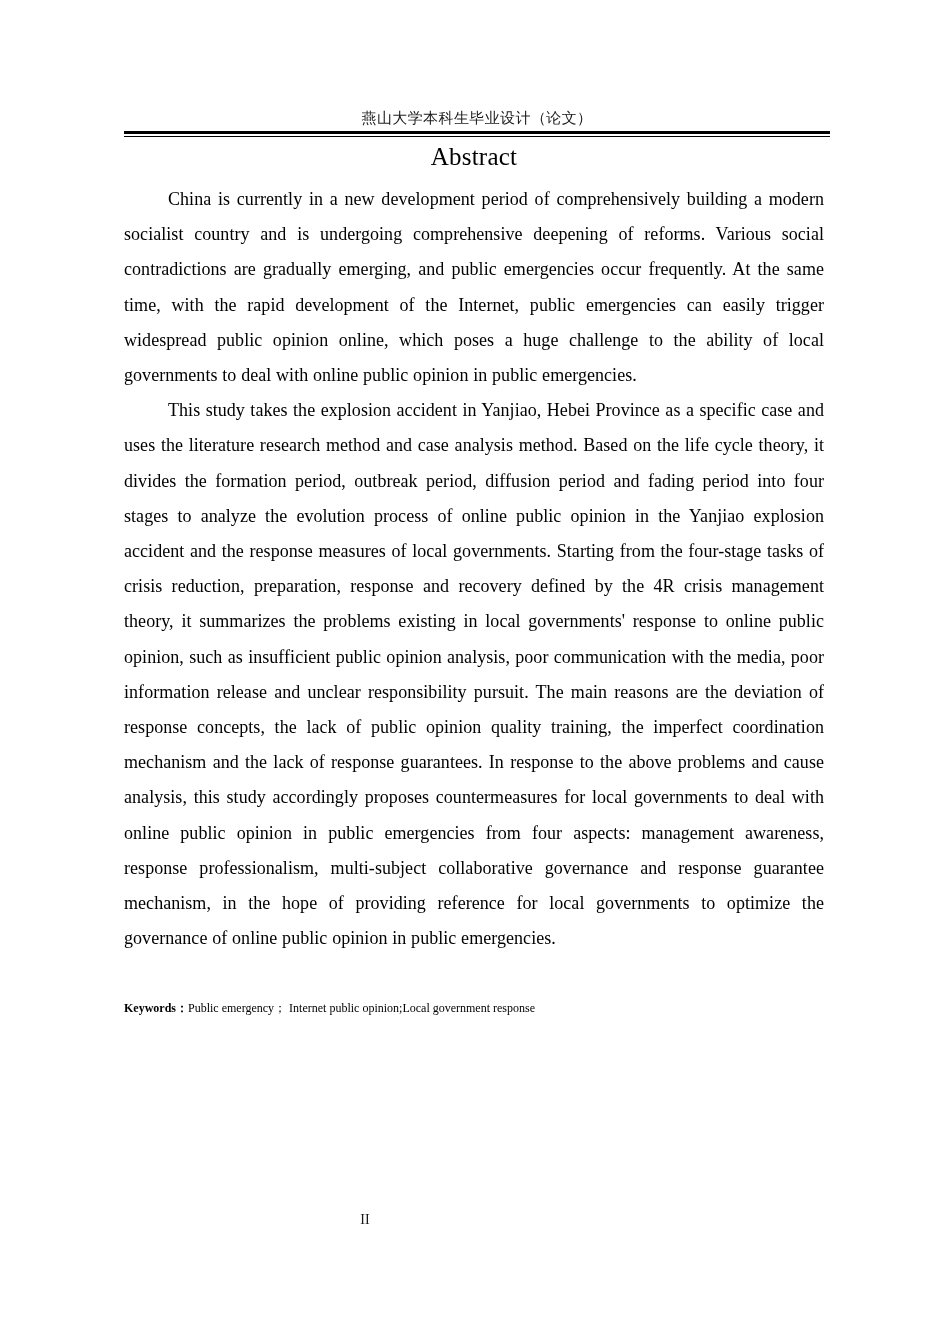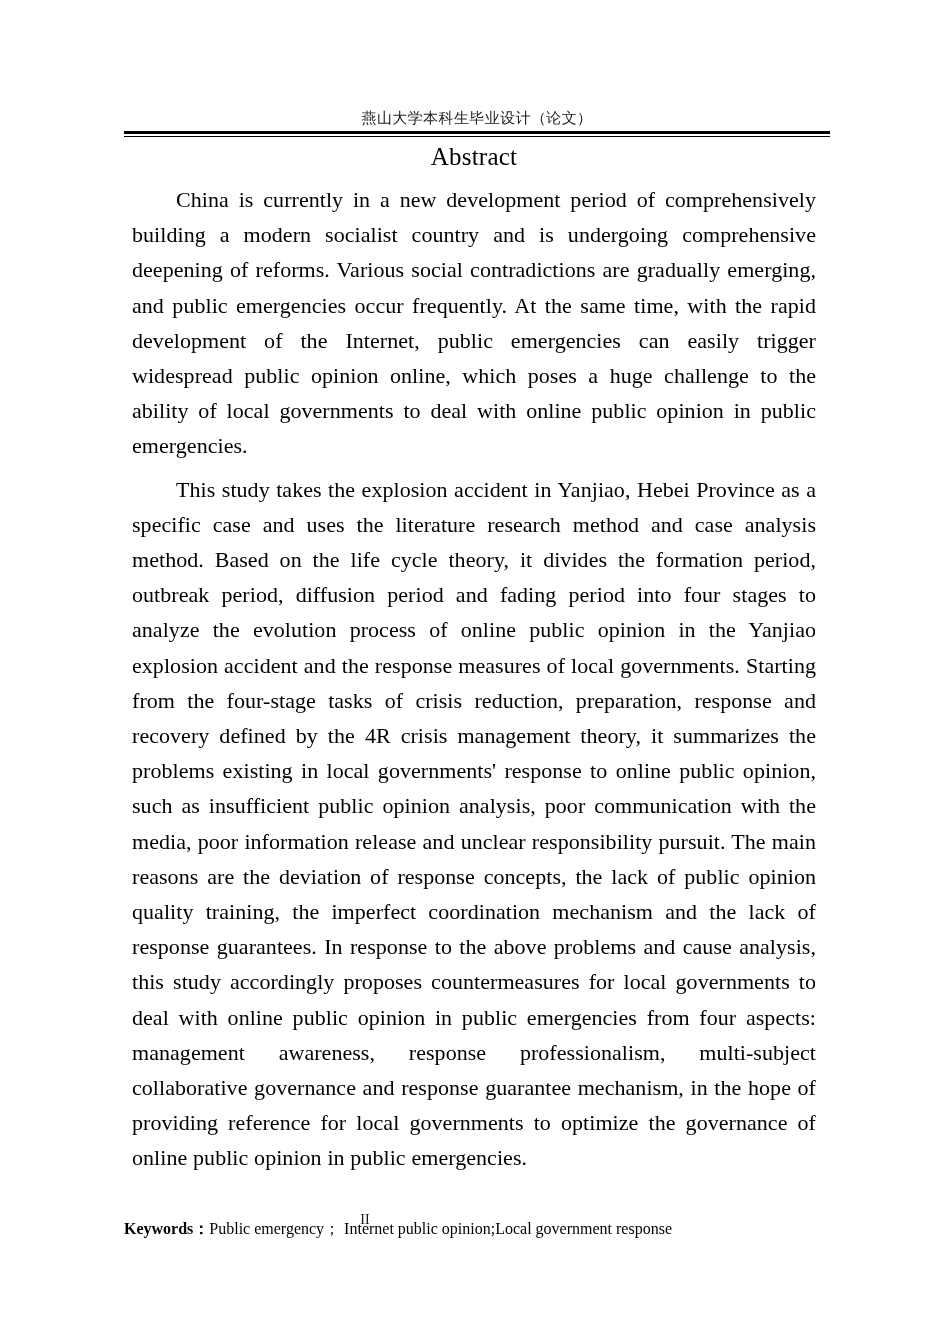--- a/index.html
+++ b/index.html
@@ -84,37 +84,37 @@
   .doc-title {
     text-align: center;
     font-size: 25px;
     line-height: 34px;
     font-weight: normal;
     margin: 0 0 8px 0;
     letter-spacing: 0.2px;
   }
 
   .body-para {
-    margin: 8px;
+    margin: 0;
     text-align: justify;
     text-justify: inter-word;
     text-indent: 44px;
-    font-size: 22px;
+    font-size: 18px;
     line-height: 35.2px;
     letter-spacing: 0.05px;
     word-spacing: 0.2px;
     hyphens: none;
   }
   .body-para + .body-para {
     margin-top: 0;
   }
 
   .keywords-line {
     margin: 35px 0 0 0;
-    font-size: 16px;
+    font-size: 12px;
     line-height: 35.2px;
     text-align: left;
     text-indent: 0;
   }
   .keywords-label {
     font-weight: bold;
   }
   .keywords-value {
     font-weight: normal;
   }

